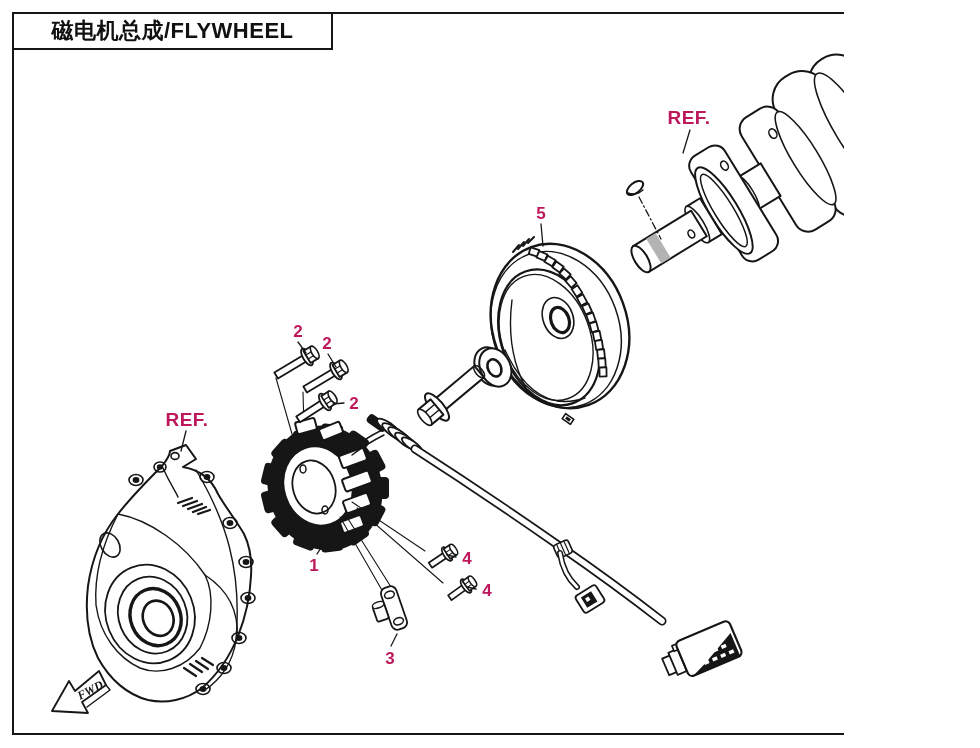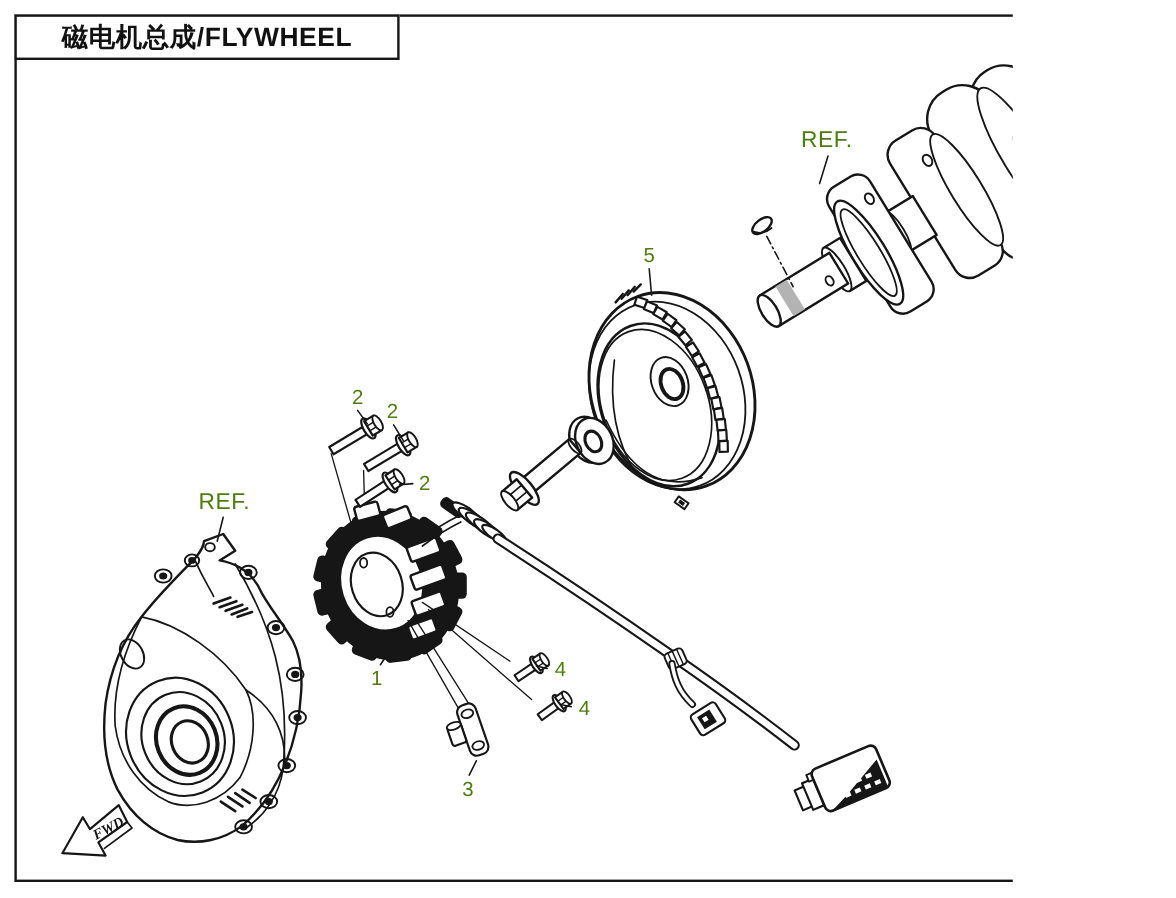--- a/index.html
+++ b/index.html
@@ -6,21 +6,21 @@
   .page{position:relative;width:844px;height:748px;background:#ffffff;
         font-family:"Liberation Sans",sans-serif;overflow:hidden;}
   .page-border{position:absolute;left:12px;top:12px;width:956px;height:723px;
         border:2px solid #161616;box-sizing:border-box;}
   .title-box{position:absolute;left:12px;top:12px;width:321px;height:38px;
         border:2px solid #161616;box-sizing:border-box;background:#fff;
         display:flex;align-items:center;justify-content:center;
         font-size:22px;font-weight:bold;color:#111;letter-spacing:.5px;}
   .art{position:absolute;left:0;top:0;}
   .callout{position:absolute;transform:translate(-50%,-50%);
-        font-size:17px;font-weight:normal;color:#4d7c0f;line-height:1;}
+        font-size:17px;font-weight:bold;color:#be185d;line-height:1;}
   .callout.ref{font-size:19px;letter-spacing:.5px;}
 </style>
 </head>
 <body>
 
 <div class="page">
   <div class="page-border"></div>
   <div class="title-box">
     <span>磁电机总成/FLYWHEEL</span>
   </div>

